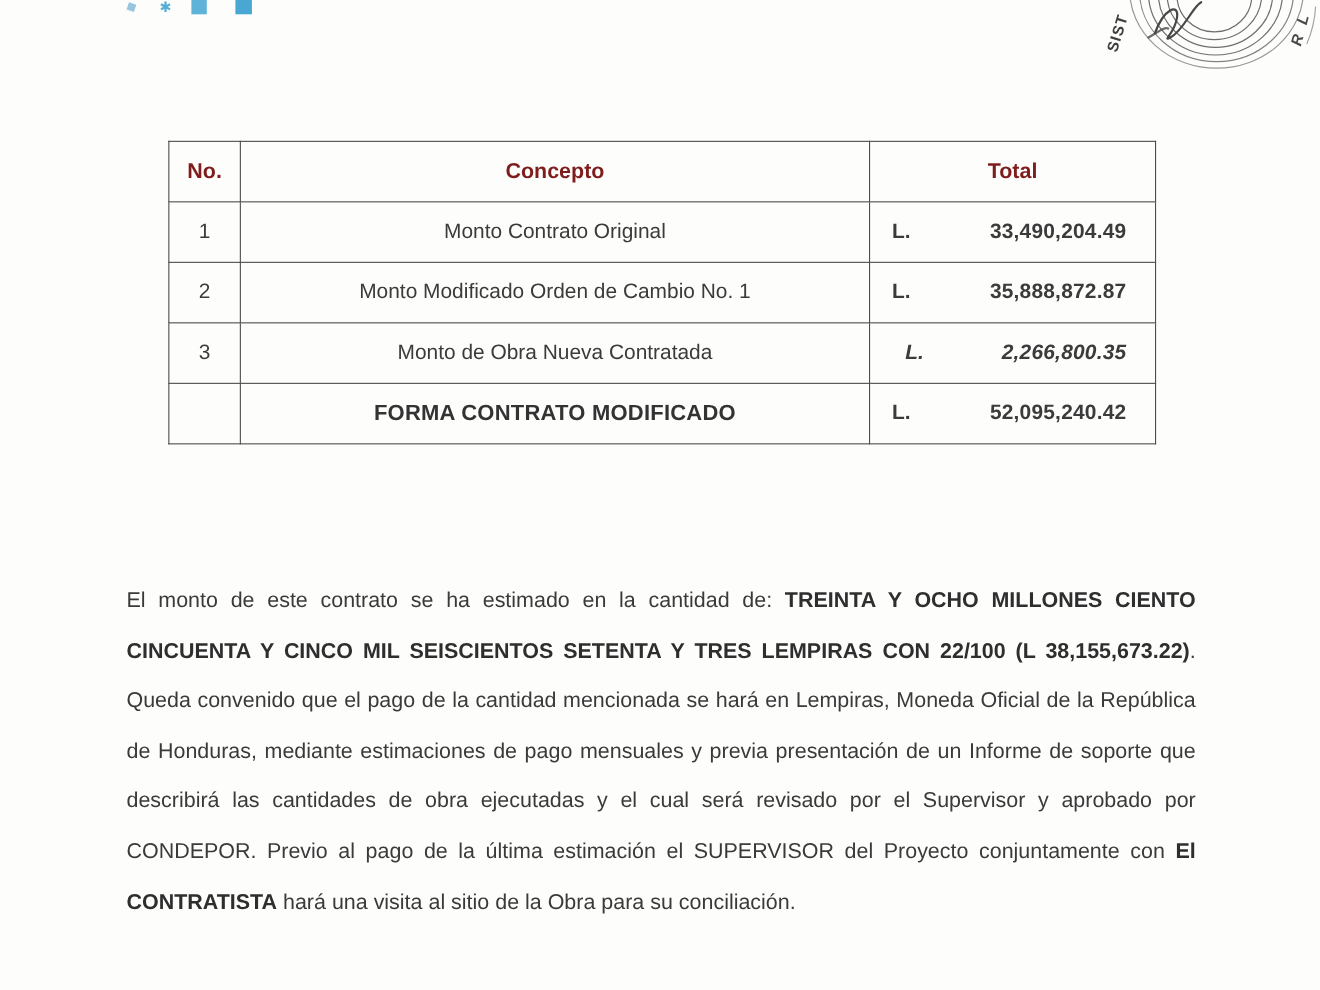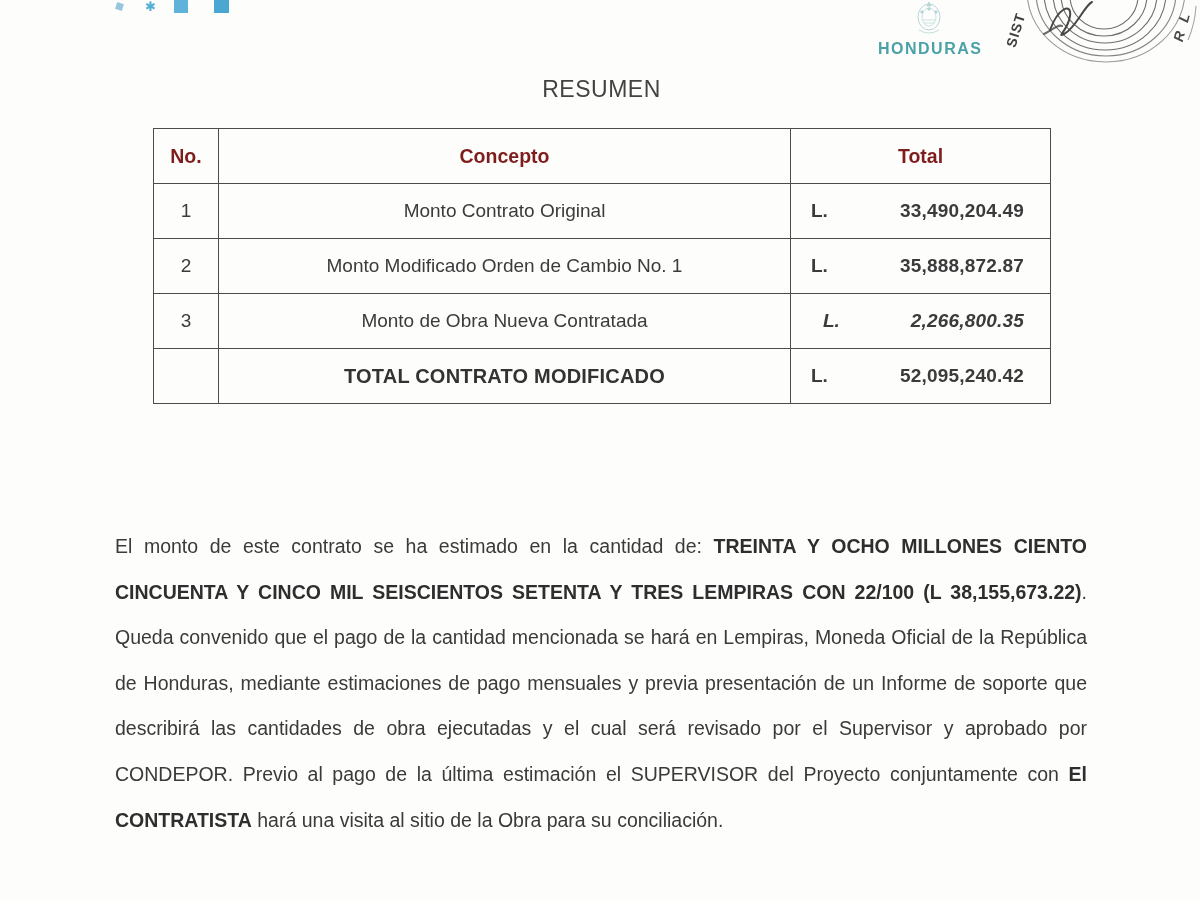--- a/index.html
+++ b/index.html
@@ -94,35 +94,20 @@
 
   <div class="org-logo">
     <div class="logo-marks">
       <span class="mark-dot"></span>
       <span class="mark-star">✱</span>
       <span class="mark-sq1"></span>
       <span class="mark-sq2"></span>
     </div>
   </div>
 
-  <div class="hn-logo">
-    <svg class="hn-emblem" width="44" height="38" viewBox="0 0 44 38">
-      <g fill="none" stroke="#9fc8ca" stroke-width="1">
-        <ellipse cx="22" cy="17" rx="11" ry="13"></ellipse>
-        <ellipse cx="22" cy="17" rx="7" ry="9" opacity=".7"></ellipse>
-        <path d="M22 2 L24 6 L20 6 Z" fill="#9fc8ca"></path>
-        <path d="M12 30 Q22 36 32 30" opacity=".8"></path>
-        <circle cx="15" cy="12" r="1.2" fill="#9fc8ca"></circle>
-        <circle cx="29" cy="12" r="1.2" fill="#9fc8ca"></circle>
-        <circle cx="22" cy="9" r="1.2" fill="#9fc8ca"></circle>
-        <path d="M16 20 h12 M17 23 h10" opacity=".7"></path>
-      </g>
-    </svg>
-    <div class="hn-word">HONDURAS</div>
-  </div>
 
   <div class="stamp">
     <svg width="208" height="85" viewBox="0 0 208 85">
       <g fill="none" stroke="#6e6e6e" stroke-width="1.1">
         <ellipse cx="112" cy="-4" rx="34" ry="33"></ellipse>
         <ellipse cx="112" cy="-5" rx="43" ry="41"></ellipse>
         <ellipse cx="113" cy="-6" rx="52" ry="49"></ellipse>
         <ellipse cx="113" cy="-7" rx="61" ry="57"></ellipse>
         <ellipse cx="114" cy="-8" rx="70" ry="64" opacity=".85"></ellipse>
         <ellipse cx="114" cy="-9" rx="79" ry="71" opacity=".7"></ellipse>
@@ -130,21 +115,20 @@
       </g>
       <g fill="none" stroke="#474747" stroke-width="2" stroke-linecap="round">
         <path d="M58 30 C 66 8, 80 2, 78 16 C 76 30, 64 38, 72 34 C 84 28, 92 6, 100 2"></path>
         <path d="M52 34 C 60 30, 66 24, 70 26" opacity=".8"></path>
       </g>
     </svg>
     <div class="stamp-left">SIST</div>
     <div class="stamp-right">R L</div>
   </div>
 
-  <div class="resumen">RESUMEN</div>
 
   <table class="summary-table">
     <colgroup>
         <col class="c-no">
         <col class="c-con">
         <col class="c-tot">
       </colgroup>
     <thead>
       <tr>
         <th>No.</th>
@@ -178,21 +162,21 @@
           <td class="row-concepto">Monto de Obra Nueva Contratada</td>
           <td class="row-total">
             <div class="total-wrap">
               <span class="currency">L.</span>
               <span class="amount">2,266,800.35</span>
             </div>
           </td>
         </tr>
         <tr class="style-bold">
           <td class="row-no"></td>
-          <td class="row-concepto">TOTAL CONTRATO MODIFICADO</td>
+          <td class="row-concepto">FORMA CONTRATO MODIFICADO</td>
           <td class="row-total">
             <div class="total-wrap">
               <span class="currency">L.</span>
               <span class="amount">52,095,240.42</span>
             </div>
           </td>
         </tr>
       </tbody>
   </table>
 

